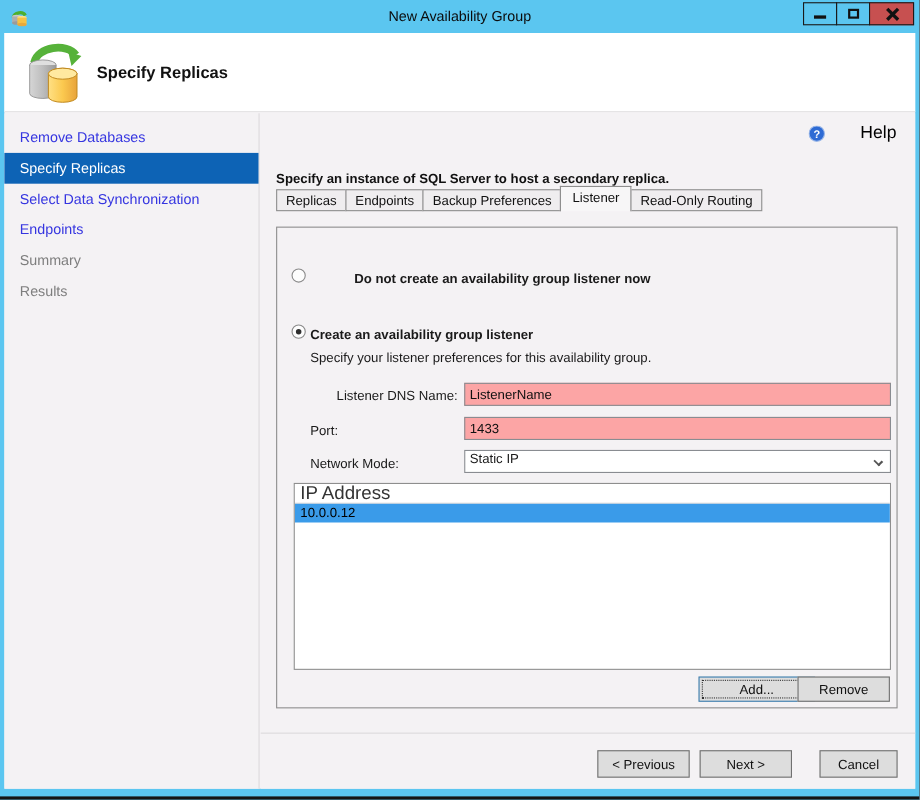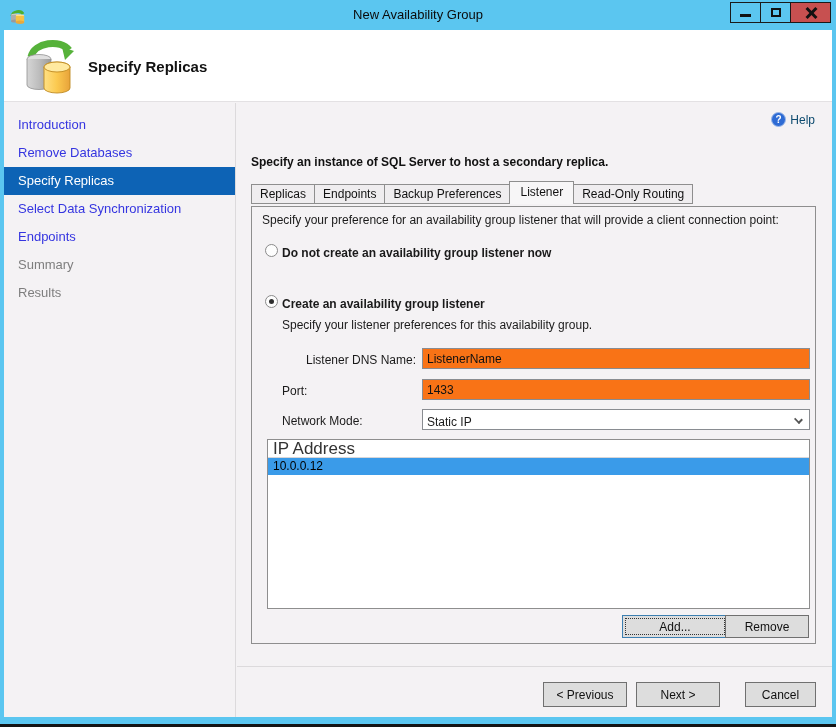--- a/index.html
+++ b/index.html
@@ -34,48 +34,48 @@
   
   .sidebar { position:absolute; top:73px; bottom:0; left:0; width:232px; background:#F4F2F4; border-right:1px solid #DCDADC; padding-top:8px; }
   .nav-item { height:28px; line-height:28px; padding-left:14px; font-size:13px; white-space:nowrap; }
   .nav-item.link { color:#3535E0; cursor:pointer; }
   .nav-item.active { background:#0D63B5; color:#FFFFFF; cursor:default; }
   .nav-item.disabled { color:#7E7E7E; cursor:default; }
 
   
   .main { position:absolute; top:73px; bottom:0; left:233px; right:0; background:#F4F2F4; }
   .help { position:absolute; top:9px; right:17px; display:flex; align-items:center; gap:4px; cursor:pointer; }
-  .help-label { color:#0c4a6e; font-size:12px; }
+  .help-label { color:#000000; font-size:16px;margin-left:28px; }
   .instruction { position:absolute; top:52px; left:14px; font-size:12px; font-weight:bold; color:#111; }
 
   
-  .tabs { position:absolute; top:78px; left:14px; display:flex; align-items:flex-end; height:23px; z-index:3; }
+  .tabs { position:absolute; top:66px; left:14px; display:flex; align-items:flex-end; height:23px; z-index:3; }
   .tab { background:#EFEDEF; border:1px solid #8E8E8E; height:20px; line-height:18px; padding:0 8px; font-size:12px; color:#111; margin-right:-1px; cursor:pointer; }
   .tab.active { background:#F7F6F7; height:23px; line-height:21px; border-bottom:none; padding:0 10px; position:relative; z-index:4; }
 
   .panel { position:absolute; top:103px; left:14px; width:565px; height:438px; border:1px solid #8E8E8E; background:#F4F2F4; font-size:12px; color:#1A1A1A; z-index:1; }
   .panel-intro { position:absolute; left:10px; top:6px; }
 
   .radio { position:absolute; left:13px; width:13px; height:13px; border:1px solid #8A8A8A; border-radius:50%; background:#FDFDFD; cursor:pointer; }
   .radio.checked::after { content:""; position:absolute; inset:3px; border-radius:50%; background:#2E2E2E; }
   .opt-label { position:absolute; left:30px; font-weight:bold; cursor:pointer; }
   .opt-desc { position:absolute; left:30px; }
 
   .field-label { position:absolute; left:30px; }
-  .text-input { position:absolute; left:170px; width:388px; height:21px; border:1px solid #898C91; background:#f97316; font-family:inherit; font-size:12px; padding:0 4px; color:#111; outline:none; }
-  .combo { position:absolute; left:170px; width:388px; height:21px; border:1px solid #898C91; background:#FFF; display:flex; align-items:flex-end; padding:0 4px; cursor:pointer; }
+  .text-input { position:absolute; left:170px; width:388px; height:21px; border:1px solid #898C91; background:#fca5a5; font-family:inherit; font-size:12px; padding:0 4px; color:#111; outline:none; }
+  .combo { position:absolute; left:170px; width:388px; height:21px; border:1px solid #898C91; background:#FFF; display:flex; align-items:flex-start; padding:0 4px; cursor:pointer; }
   .combo-chevron { position:absolute; right:7px; top:6px; width:7px; height:7px; border-right:2px solid #555; border-bottom:2px solid #555; transform:rotate(45deg) scale(1,0.8); }
 
   .ip-list { position:absolute; left:15px; top:232px; width:543px; height:170px; background:#FFFFFF; border:1px solid #8E8E8E; overflow:hidden; }
   .ip-header { height:18px; line-height:17px; padding-left:5px; font-size:17px; color:#333; background:#FFFFFF; border-bottom:1px solid #D8D6D8; cursor:default; }
   .ip-row { height:17px; line-height:17px; padding-left:5px; font-size:12px; cursor:pointer; }
   .ip-row.selected { background:#3A9BE9; color:#000000; }
 
   .btn { background:#DDDDDD; border:1px solid #707070; font-family:inherit; font-size:12px; color:#111; cursor:pointer; }
-  .add-btn { position:absolute; left:370px; top:408px; width:106px; height:23px; border:1px solid #3C7FB1; outline:1px dotted #333; outline-offset:-4px; }
+  .add-btn { position:absolute; left:383px; top:408px; width:106px; height:23px; border:1px solid #3C7FB1; outline:1px dotted #333; outline-offset:-4px; }
   .remove-btn { position:absolute; left:473px; top:408px; width:84px; height:23px; }
 
   .footer-sep { position:absolute; left:0; right:0; top:563px; border-top:1px solid #DCDADC; }
   .prev-btn { position:absolute; left:306px; top:579px; width:84px; height:25px; }
   .next-btn { position:absolute; left:399px; top:579px; width:84px; height:25px; }
   .cancel-btn { position:absolute; left:508px; top:579px; width:71px; height:25px; }
 </style>
 </head>
 <body>
 
@@ -126,21 +126,20 @@
         <ellipse cx="15" cy="22" rx="12" ry="4.5" fill="#DFDFDF" stroke="#909090" stroke-width="0.8"></ellipse>
         <path d="M3,22 v26 a12,4.5 0 0 0 24,0 v-26" fill="url(#gGray)" stroke="#909090" stroke-width="0.8"></path>
         <ellipse cx="33" cy="30" rx="13" ry="5" fill="#FFE9A0" stroke="#C08A20" stroke-width="0.9"></ellipse>
         <path d="M20,30 v21 a13,5 0 0 0 26,0 v-21" fill="url(#gYel)" stroke="#C08A20" stroke-width="0.9"></path>
         <ellipse cx="33" cy="30" rx="13" ry="5" fill="#FFE9A0" stroke="#C08A20" stroke-width="0.9"></ellipse>
       </svg>
       <div class="header-title">Specify Replicas</div>
     </div>
 
     <div class="sidebar">
-      <div class="nav-item link">Introduction</div>
       <div class="nav-item link">Remove Databases</div>
       <div class="nav-item active">Specify Replicas</div>
       <div class="nav-item link">Select Data Synchronization</div>
       <div class="nav-item link">Endpoints</div>
       <div class="nav-item disabled">Summary</div>
       <div class="nav-item disabled">Results</div>
     </div>
 
     <div class="main">
 
@@ -156,24 +155,23 @@
 
       <div class="tabs">
         <div class="tab">Replicas</div>
         <div class="tab">Endpoints</div>
         <div class="tab">Backup Preferences</div>
         <div class="tab active">Listener</div>
         <div class="tab">Read-Only Routing</div>
       </div>
 
       <div class="panel">
-        <div class="panel-intro">Specify your preference for an availability group listener that will provide a client connection point:</div>
 
         <span class="radio" style="top:37px;"></span>
-        <div class="opt-label" style="top:39px;">Do not create an availability group listener now</div>
+        <div class="opt-label" style="top:39px;margin-left:40px;">Do not create an availability group listener now</div>
 
         <span class="radio checked" style="top:88px;"></span>
         <div class="opt-label" style="top:90px;">Create an availability group listener</div>
         <div class="opt-desc" style="top:111px;">Specify your listener preferences for this availability group.</div>
 
         <div class="field-label" style="top:146px;margin-left:24px;">Listener DNS Name:</div>
         <input class="text-input" style="top: 141px;" value="ListenerName">
 
         <div class="field-label" style="top:177px;">Port:</div>
         <input class="text-input" style="top: 172px;" value="1433">

